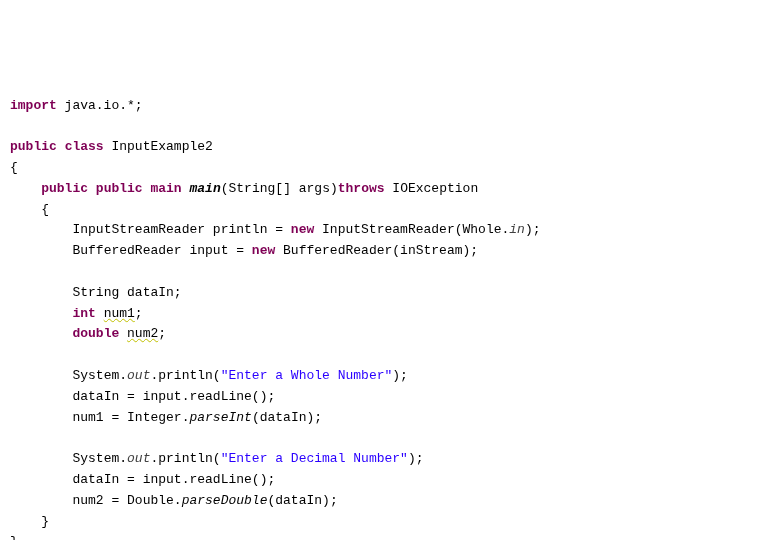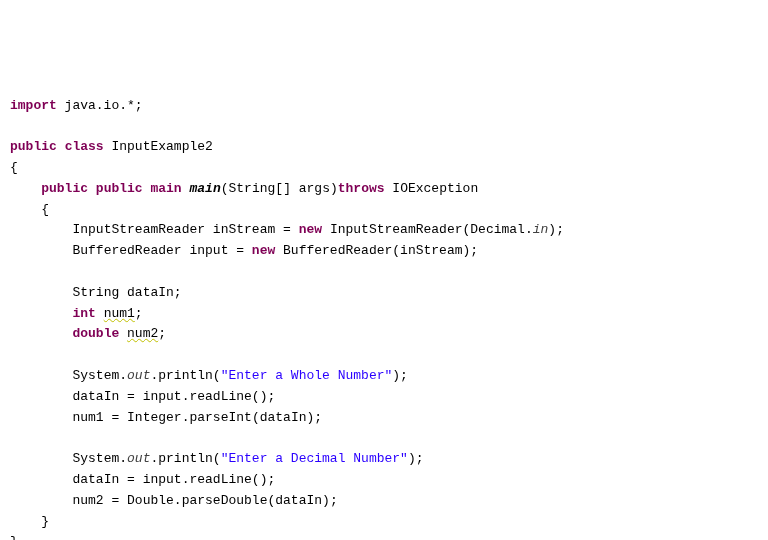--- a/index.html
+++ b/index.html
@@ -8,36 +8,36 @@
       font-family: "Courier New", monospace;
       font-size: 13px;
       line-height: 1.6;
       background: #ffffff;
       color: #000000;
       white-space: pre;
     }
     .kw { color: #7f0055; font-weight: bold; }
     .method-decl { font-style: italic; font-weight: bold; }
     .field { color: #404040; font-style: italic; }
-    .static-method { }
+    .static-method { font-style: italic; }
     .str { color: #2a00ff; }
     .warn { text-decoration: underline wavy #c0c000; text-decoration-thickness: 1px; text-align: right; }
     .classname { color: #000000; }
     .code-container { max-width: 768px; margin-top: 44px; }
   </style>
 </head>
 <body>
 
 <div class="code-container"><span class="kw">import</span><span> java.io.*;</span>
 
 <span class="kw">public</span> <span class="kw">class</span> <span class="classname">InputExample2</span>
 {
     <span class="kw">public</span> <span class="kw">public</span> <span class="kw">main</span> <span class="method-decl">main</span><span>(String[] args)</span><span class="kw">throws</span><span> IOException</span>
     {
-        <span>InputStreamReader inStream = </span><span class="kw">new</span><span> InputStreamReader(Decimal.</span><span class="field">in</span><span>);</span>
+        <span>InputStreamReader println = </span><span class="kw">new</span><span> InputStreamReader(Whole.</span><span class="field">in</span><span>);</span>
         <span>BufferedReader input = </span><span class="kw">new</span><span> BufferedReader(inStream);</span>
 
         <span>String dataIn;</span>
         <span class="kw">int</span> <span class="warn">num1</span><span>;</span>
         <span class="kw">double</span> <span class="warn">num2</span><span>;</span>
 
         <span>System.</span><span class="field">out</span><span>.println(</span><span class="str">"Enter a Whole Number"</span><span>);</span>
         <span>dataIn = input.readLine();</span>
         <span>num1 = Integer.</span><span class="static-method">parseInt</span><span>(dataIn);</span>
 

